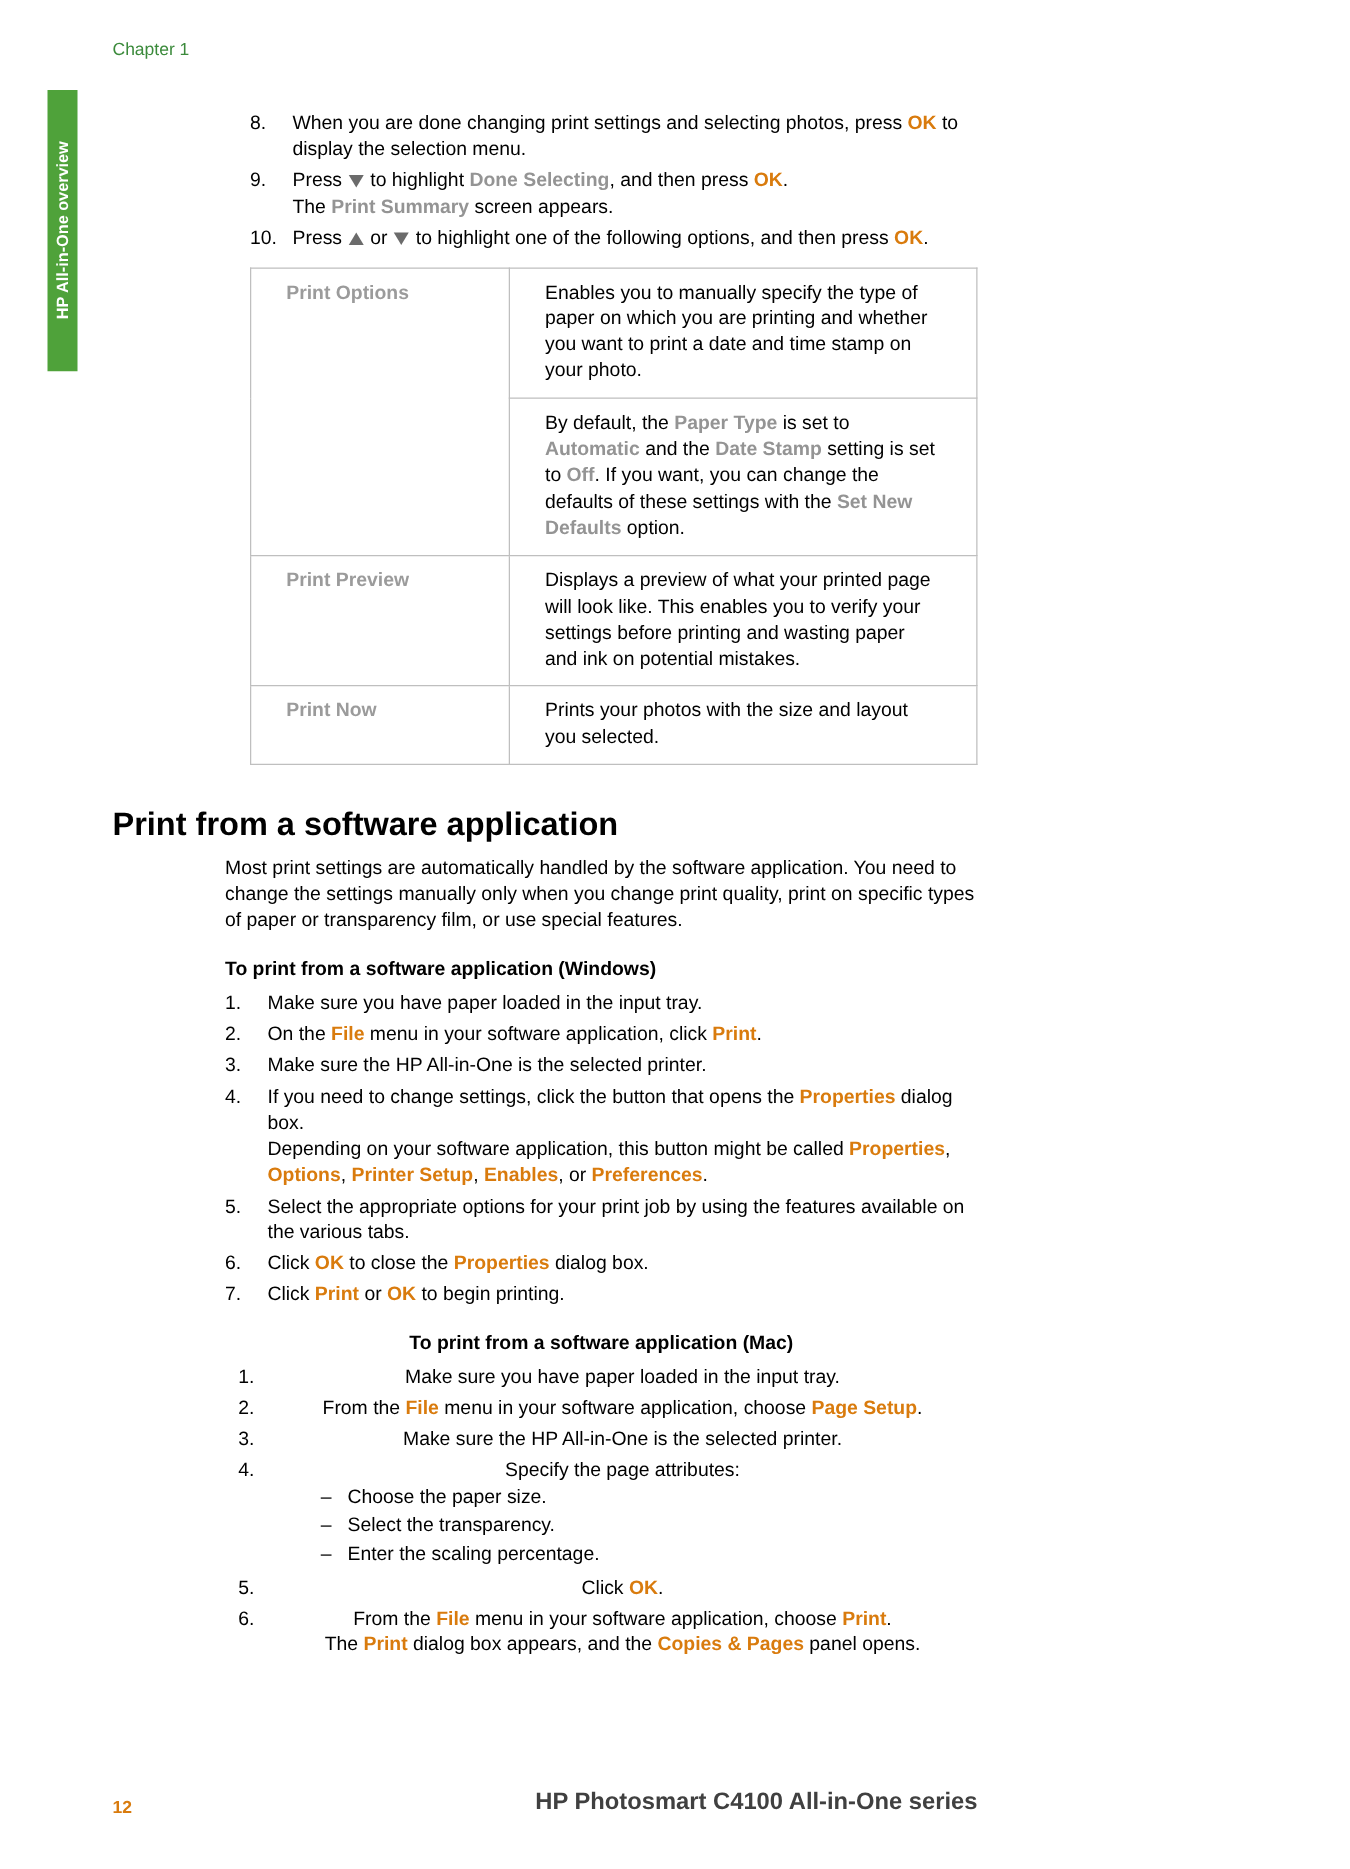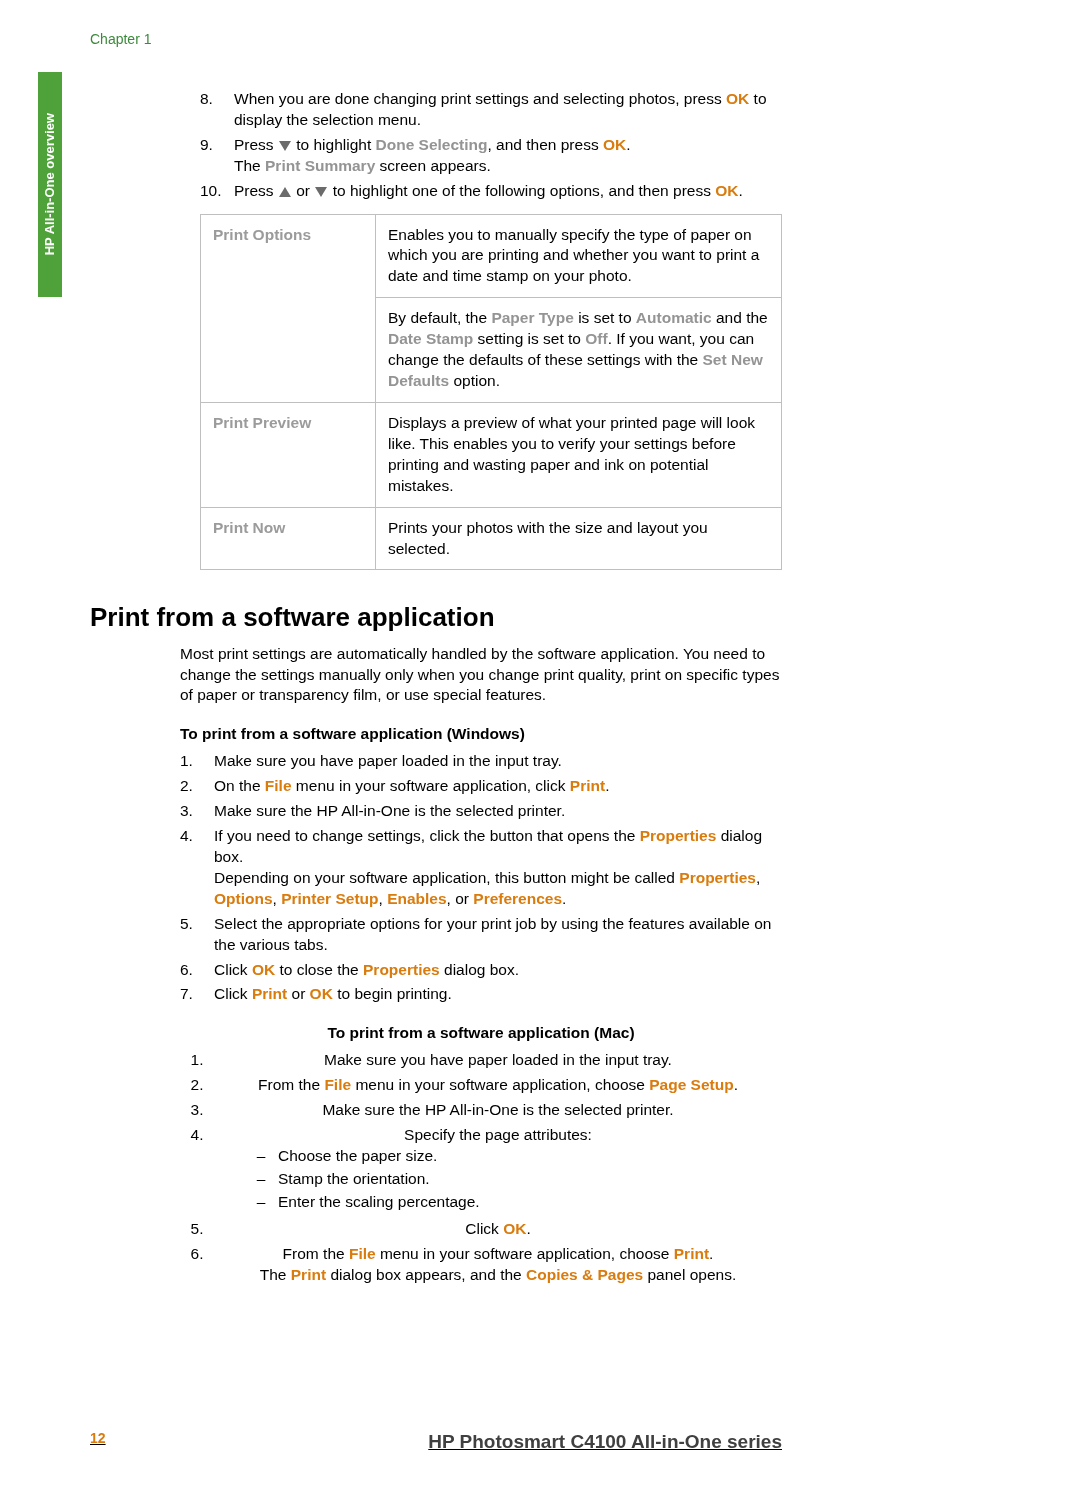--- a/index.html
+++ b/index.html
@@ -57,41 +57,40 @@
   .subheading { font-weight: bold; margin: 18px 0 6px 0; }
   .intro { margin-left: 90px; margin-bottom: 10px; }
   table.optbl {
     width: 100%;
     border-collapse: collapse;
     margin-top: 12px;
     margin-bottom: 24px;
   }
   table.optbl td {
     border: 1px solid #bfbfbf;
-    padding: 10px 12px;
+    padding: 10px 28px;
     vertical-align: top;
   }
   table.optbl td.lbl {
     width: 150px;
     font-weight: bold;
     color: #9b9b9b;
   }
   .ol-section { margin-left: 90px; }
   .sub-list { margin-left: 30px; }
   .sub-item { display: flex; margin-bottom: 2px; }
   .sub-item .dash { width: 34px; flex-shrink: 0; }
   .footer {
     position: absolute;
     bottom: 40px;
     left: 90px;
     right: 90px;
     display: flex;
     justify-content: space-between;
-    align-items: flex-start;
-    text-decoration: underline;
+    align-items: flex-end;
   }
   .footer .pagenum { color: #d97b0d; font-weight: bold; font-size: 14px; }
   .footer .series { color: #404040; font-weight: bold; font-size: 19px; }
   svg.tri { display: inline-block; vertical-align: -2px; }
 </style>
 </head>
 <body>
 
 <div class="page">
   <div class="chapter">Chapter 1</div>
@@ -220,21 +219,21 @@
         <div class="num">4.</div>
         <div class="body">
       <span>Specify the page attributes:</span>
       <div class="sub-list">
         <div class="sub-item">
               <div class="dash">–</div>
               <div>Choose the paper size.</div>
             </div>
         <div class="sub-item">
               <div class="dash">–</div>
-              <div>Stamp the orientation.</div>
+              <div>Select the transparency.</div>
             </div>
         <div class="sub-item">
               <div class="dash">–</div>
               <div>Enter the scaling percentage.</div>
             </div>
       </div>
     </div>
       </div>
 
     <div class="ol-num">

